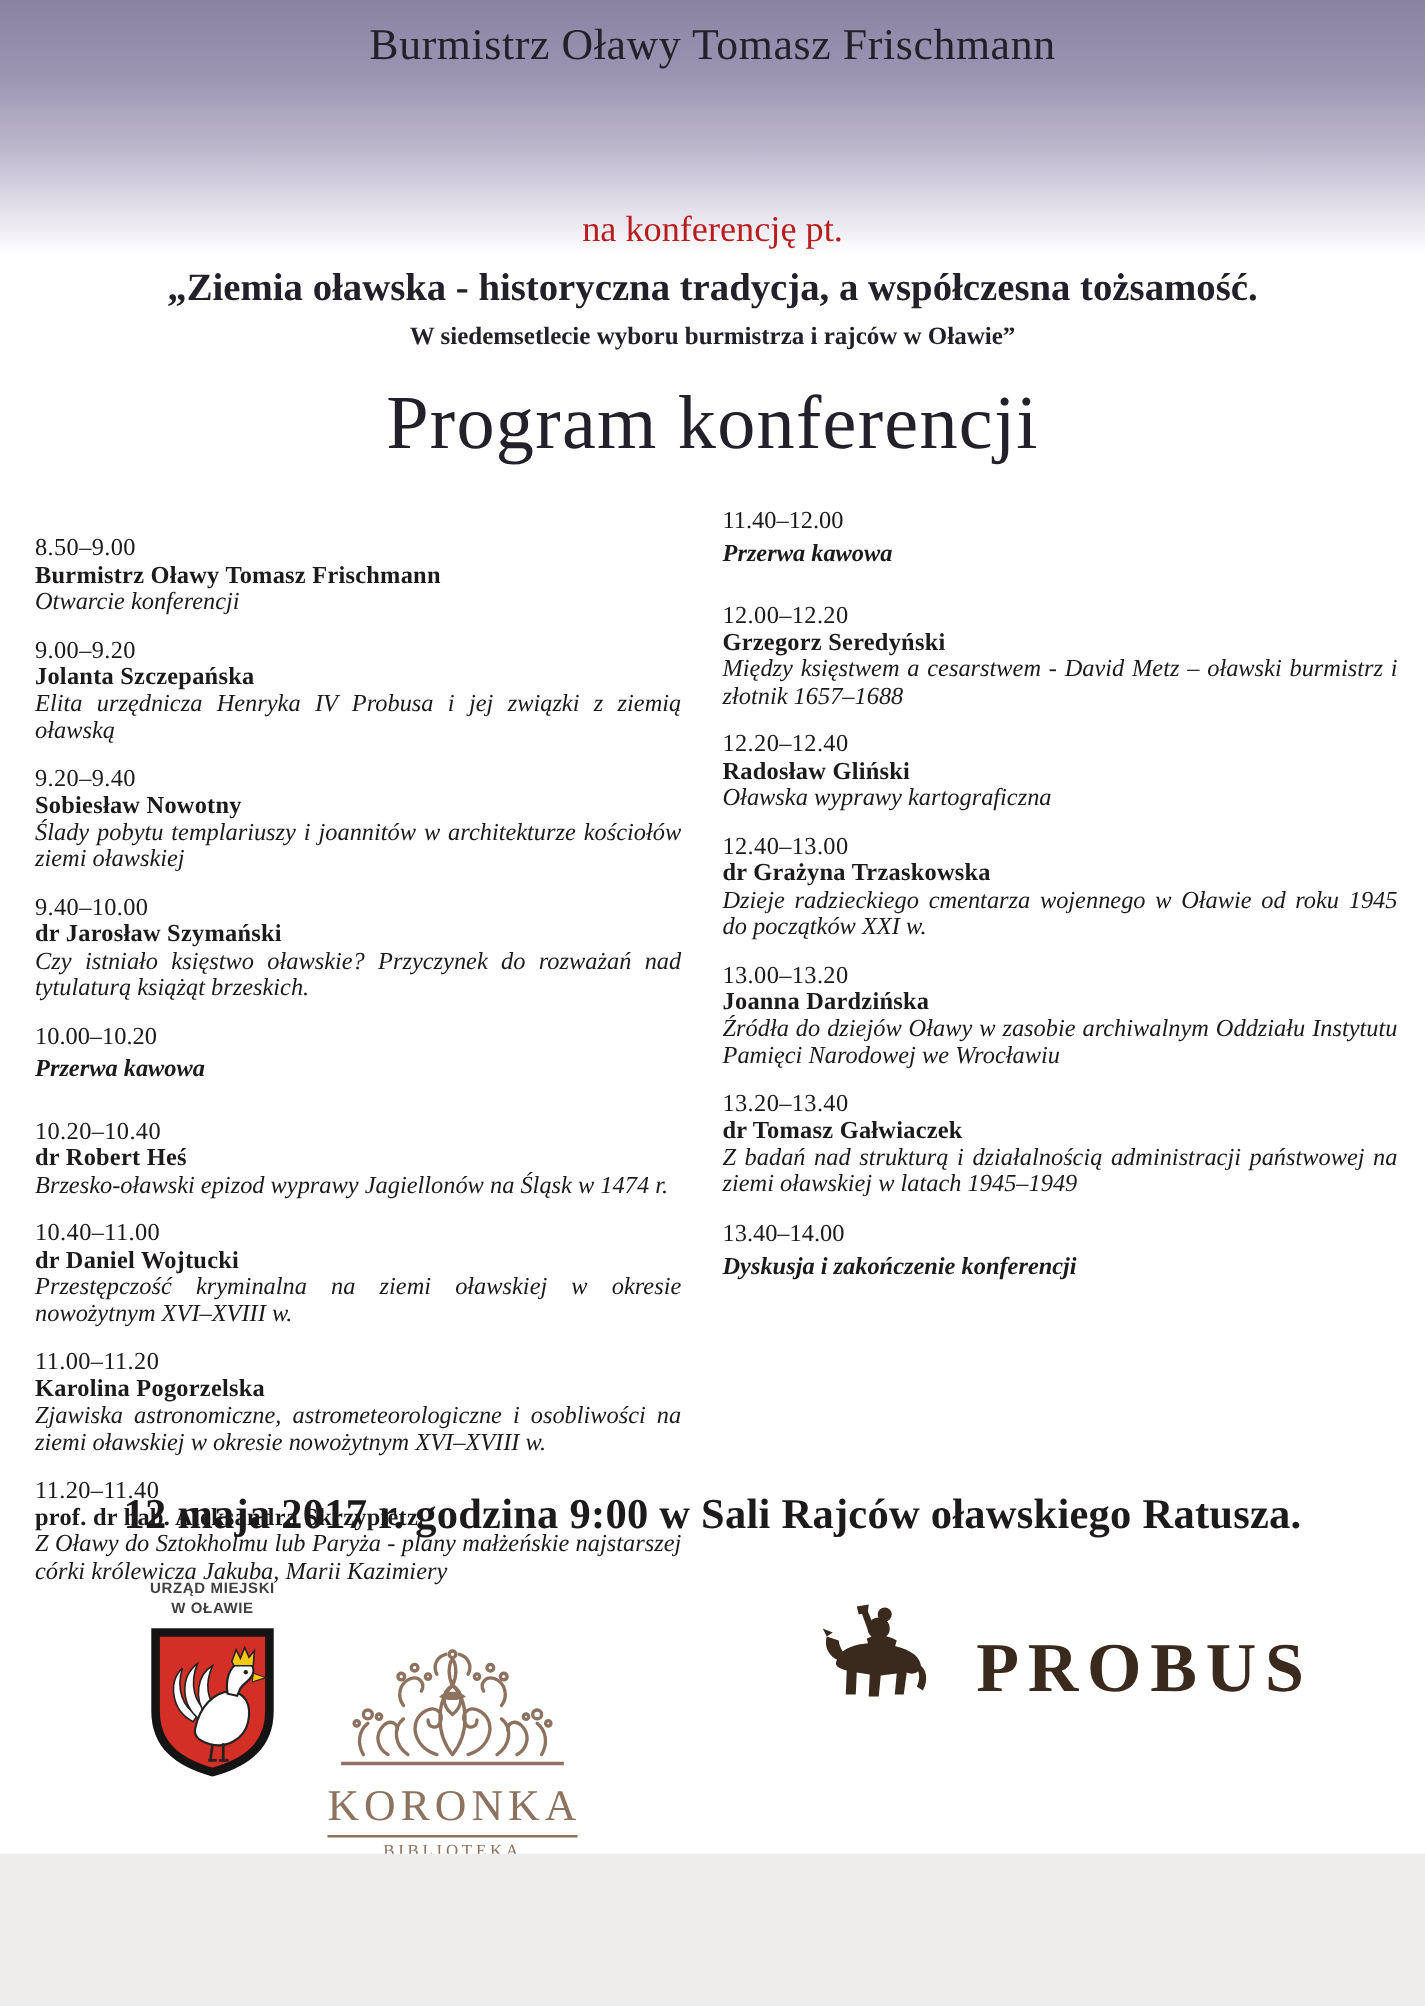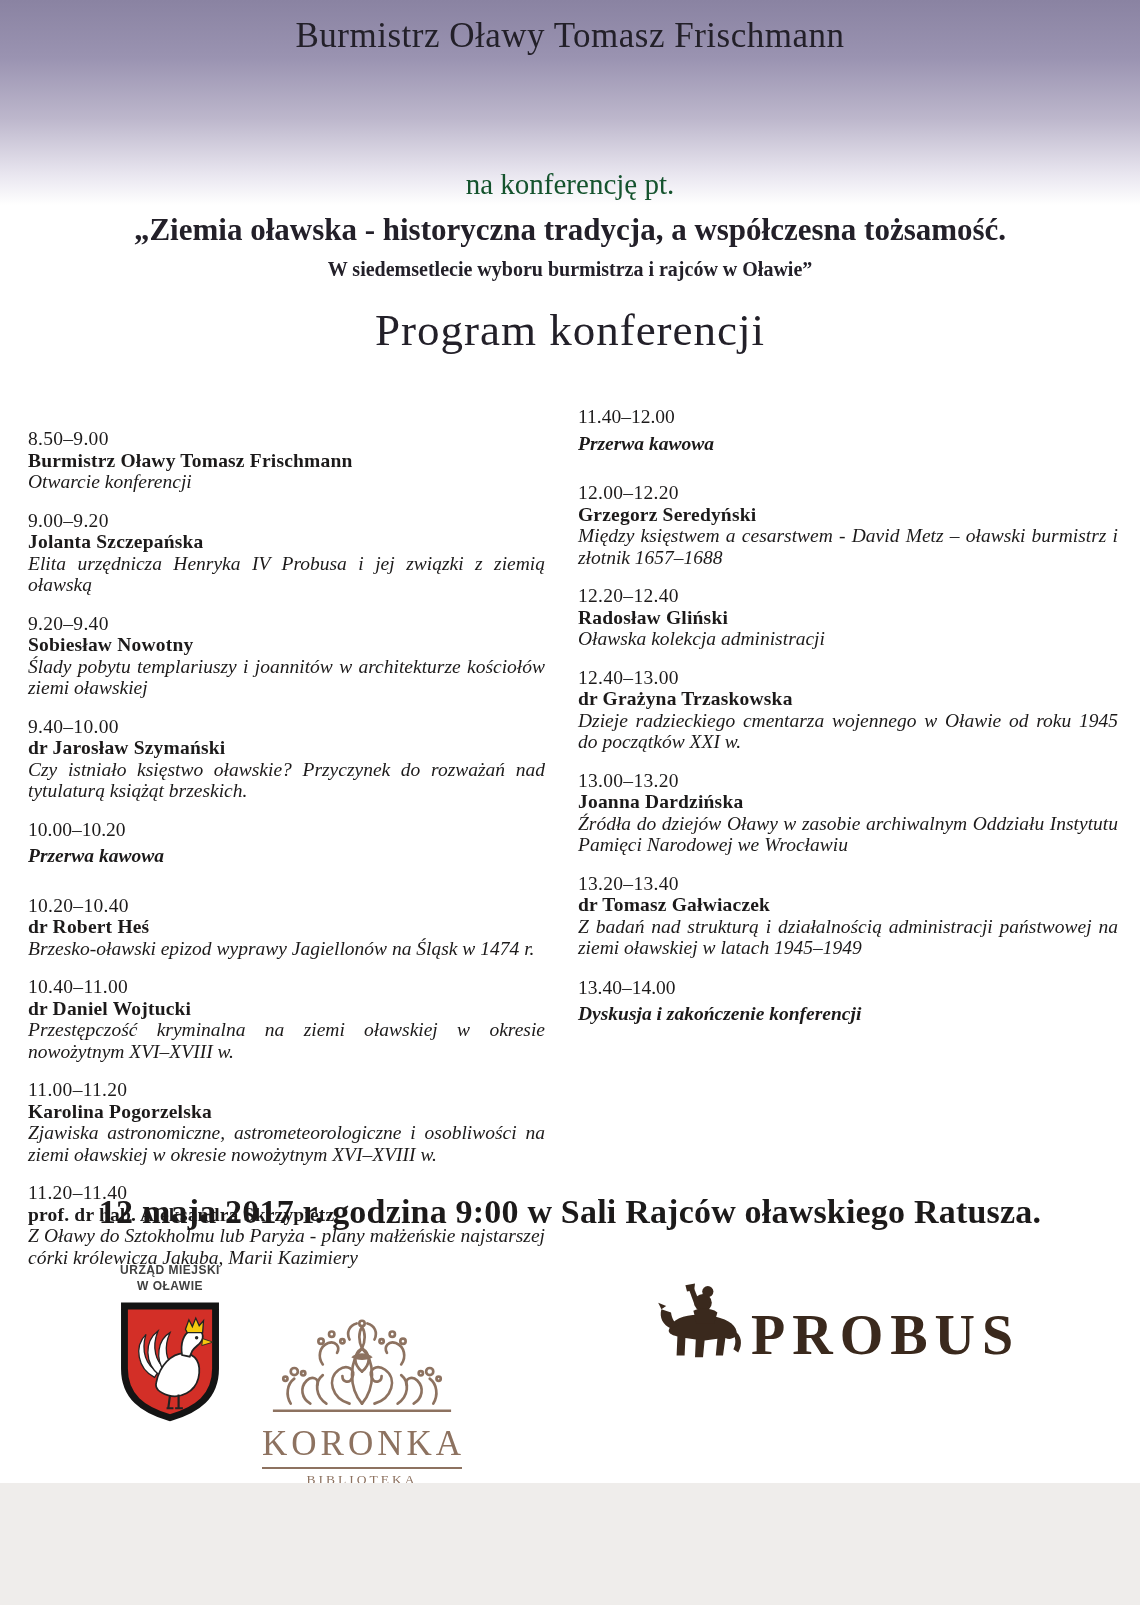--- a/index.html
+++ b/index.html
@@ -5,24 +5,24 @@
   html,body{margin:0;padding:0;background:#ffffff;}
   .page{position:relative;width:1140px;height:1605px;background:#ffffff;overflow:hidden;
         font-family:"Liberation Serif","DejaVu Serif",serif;color:#1c1a1a;}
 
   
   .grad{position:absolute;left:0;top:0;width:1140px;height:205px;
         background:linear-gradient(180deg,#8a83a2 0%,#9a93b1 28%,#bdb7cc 58%,#e7e4ee 84%,#ffffff 100%);}
   .hline{position:absolute;width:100%;text-align:center;color:#232029;}
   .h1a{top:16px;font-size:35px;letter-spacing:.5px;}
   .h1b{top:68px;font-size:35px;}
-  .intro{top:168px;font-size:29px;color:#14532d;}
+  .intro{top:168px;font-size:29px;color:#b91c1c;}
   .tbold1{top:212px;font-size:31px;font-weight:bold;}
   .tbold2{top:258px;font-size:20px;font-weight:bold;}
-  .bigtitle{top:304px;font-size:45px;letter-spacing:1px;}
+  .bigtitle{top:304px;font-size:61px;letter-spacing:1px;}
 
   
   .col{position:absolute;font-size:19.5px;line-height:21.5px;}
   .col-left{left:28px;top:428px;width:517px;}
   .col-right{left:578px;top:400px;width:540px;}
   .block{margin-bottom:17px;}
   .s-time{letter-spacing:.3px;}
   .s-speaker{font-weight:bold;letter-spacing:.2px;}
   .s-title{font-style:italic;text-align:justify;}
   .break{margin-top:6px;margin-bottom:28px;}
@@ -38,21 +38,21 @@
               color:#404040;line-height:16px;letter-spacing:.5px;}
   .city svg{margin-top:6px;}
 
   .koronka{position:absolute;left:262px;top:1318px;width:200px;text-align:center;color:#8d7260;}
   .kor-name{font-size:35px;letter-spacing:4px;margin-top:2px;}
   .kor-rule{border:none;border-top:2px solid #8d7260;margin:3px 0;}
   .kor-sub{font-size:13.5px;letter-spacing:3px;margin:2px 0;}
 
   .probus{position:absolute;left:655px;top:1280px;width:400px;display:flex;align-items:center;}
   .probus-name{font-size:56px;font-weight:bold;color:#3a291d;letter-spacing:7px;
-               font-family:"Liberation Serif",serif;margin-left:0;margin-top:18px;}
+               font-family:"Liberation Serif",serif;margin-left:30px;margin-top:18px;}
 
   
   .band{position:absolute;left:0;top:1483px;width:1140px;height:122px;background:#efedeb;}
 </style>
 </head>
 <body>
 
 <div class="page">
 
   <div class="grad"></div>
@@ -115,21 +115,21 @@
       <div class="b-label">Przerwa kawowa</div>
     </div>
     <div class="block">
       <div class="s-time">12.00–12.20</div>
       <div class="s-speaker">Grzegorz Seredyński</div>
       <div class="s-title">Między księstwem a cesarstwem - David Metz – oławski burmistrz i złotnik 1657–1688</div>
     </div>
     <div class="block">
       <div class="s-time">12.20–12.40</div>
       <div class="s-speaker">Radosław Gliński</div>
-      <div class="s-title">Oławska kolekcja administracji</div>
+      <div class="s-title">Oławska wyprawy kartograficzna</div>
     </div>
     <div class="block">
       <div class="s-time">12.40–13.00</div>
       <div class="s-speaker">dr Grażyna Trzaskowska</div>
       <div class="s-title">Dzieje radzieckiego cmentarza wojennego w Oławie od roku 1945 do początków XXI w.</div>
     </div>
     <div class="block">
       <div class="s-time">13.00–13.20</div>
       <div class="s-speaker">Joanna Dardzińska</div>
       <div class="s-title">Źródła do dziejów Oławy w zasobie archiwalnym Oddziału Instytutu Pamięci Narodowej we Wrocławiu</div>

